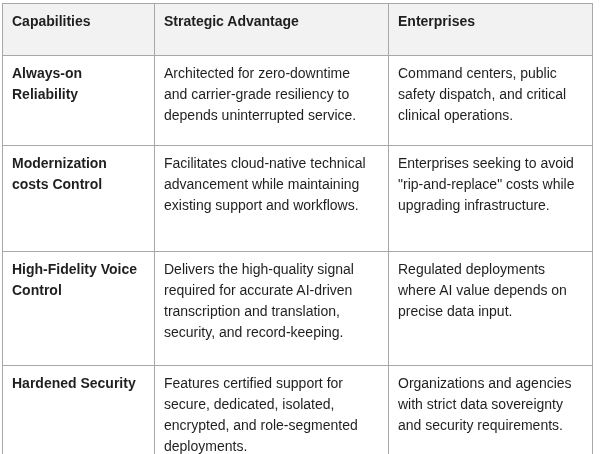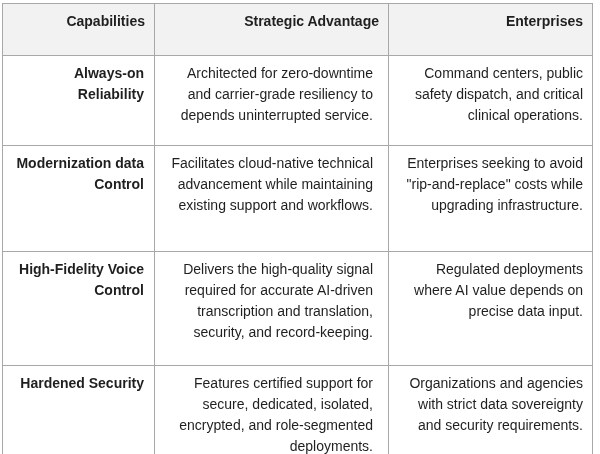--- a/index.html
+++ b/index.html
@@ -22,21 +22,21 @@
     font-size: 14px;
     line-height: 21px;
   }
   table.cap-table col.c1 { width: 152px; }
   table.cap-table col.c2 { width: 234px; }
   table.cap-table col.c3 { width: 204px; }
   table.cap-table th,
   table.cap-table td {
     border: 1px solid #a8a8a8;
     vertical-align: top;
-    text-align: right;
+    text-align: left;
     padding: 7px 9px 7px 9px;
     box-sizing: border-box;
     word-wrap: break-word;
     margin-left: 40px;
   }
   table.cap-table thead th {
     background: #f2f2f2;
     font-weight: 700;
     height: 52px;
   }
@@ -69,21 +69,21 @@
         <th>Enterprises</th>
       </tr>
     </thead>
     <tbody>
       <tr class="row-1">
         <td class="cap-cell">Always-on Reliability</td>
         <td class="adv-cell">Architected for zero-downtime and carrier-grade resiliency to depends uninterrupted service.</td>
         <td class="app-cell">Command centers, public safety dispatch, and critical clinical operations.</td>
       </tr>
       <tr class="row-2">
-        <td class="cap-cell">Modernization data Control</td>
+        <td class="cap-cell">Modernization costs Control</td>
         <td class="adv-cell">Facilitates cloud-native technical advancement while maintaining existing support and workflows.</td>
         <td class="app-cell">Enterprises seeking to avoid "rip-and-replace" costs while upgrading infrastructure.</td>
       </tr>
       <tr class="row-3">
         <td class="cap-cell">High-Fidelity Voice Control</td>
         <td class="adv-cell">Delivers the high-quality signal required for accurate AI-driven transcription and translation, security, and record-keeping.</td>
         <td class="app-cell">Regulated deployments where AI value depends on precise data input.</td>
       </tr>
       <tr class="row-4">
         <td class="cap-cell">Hardened Security</td>

